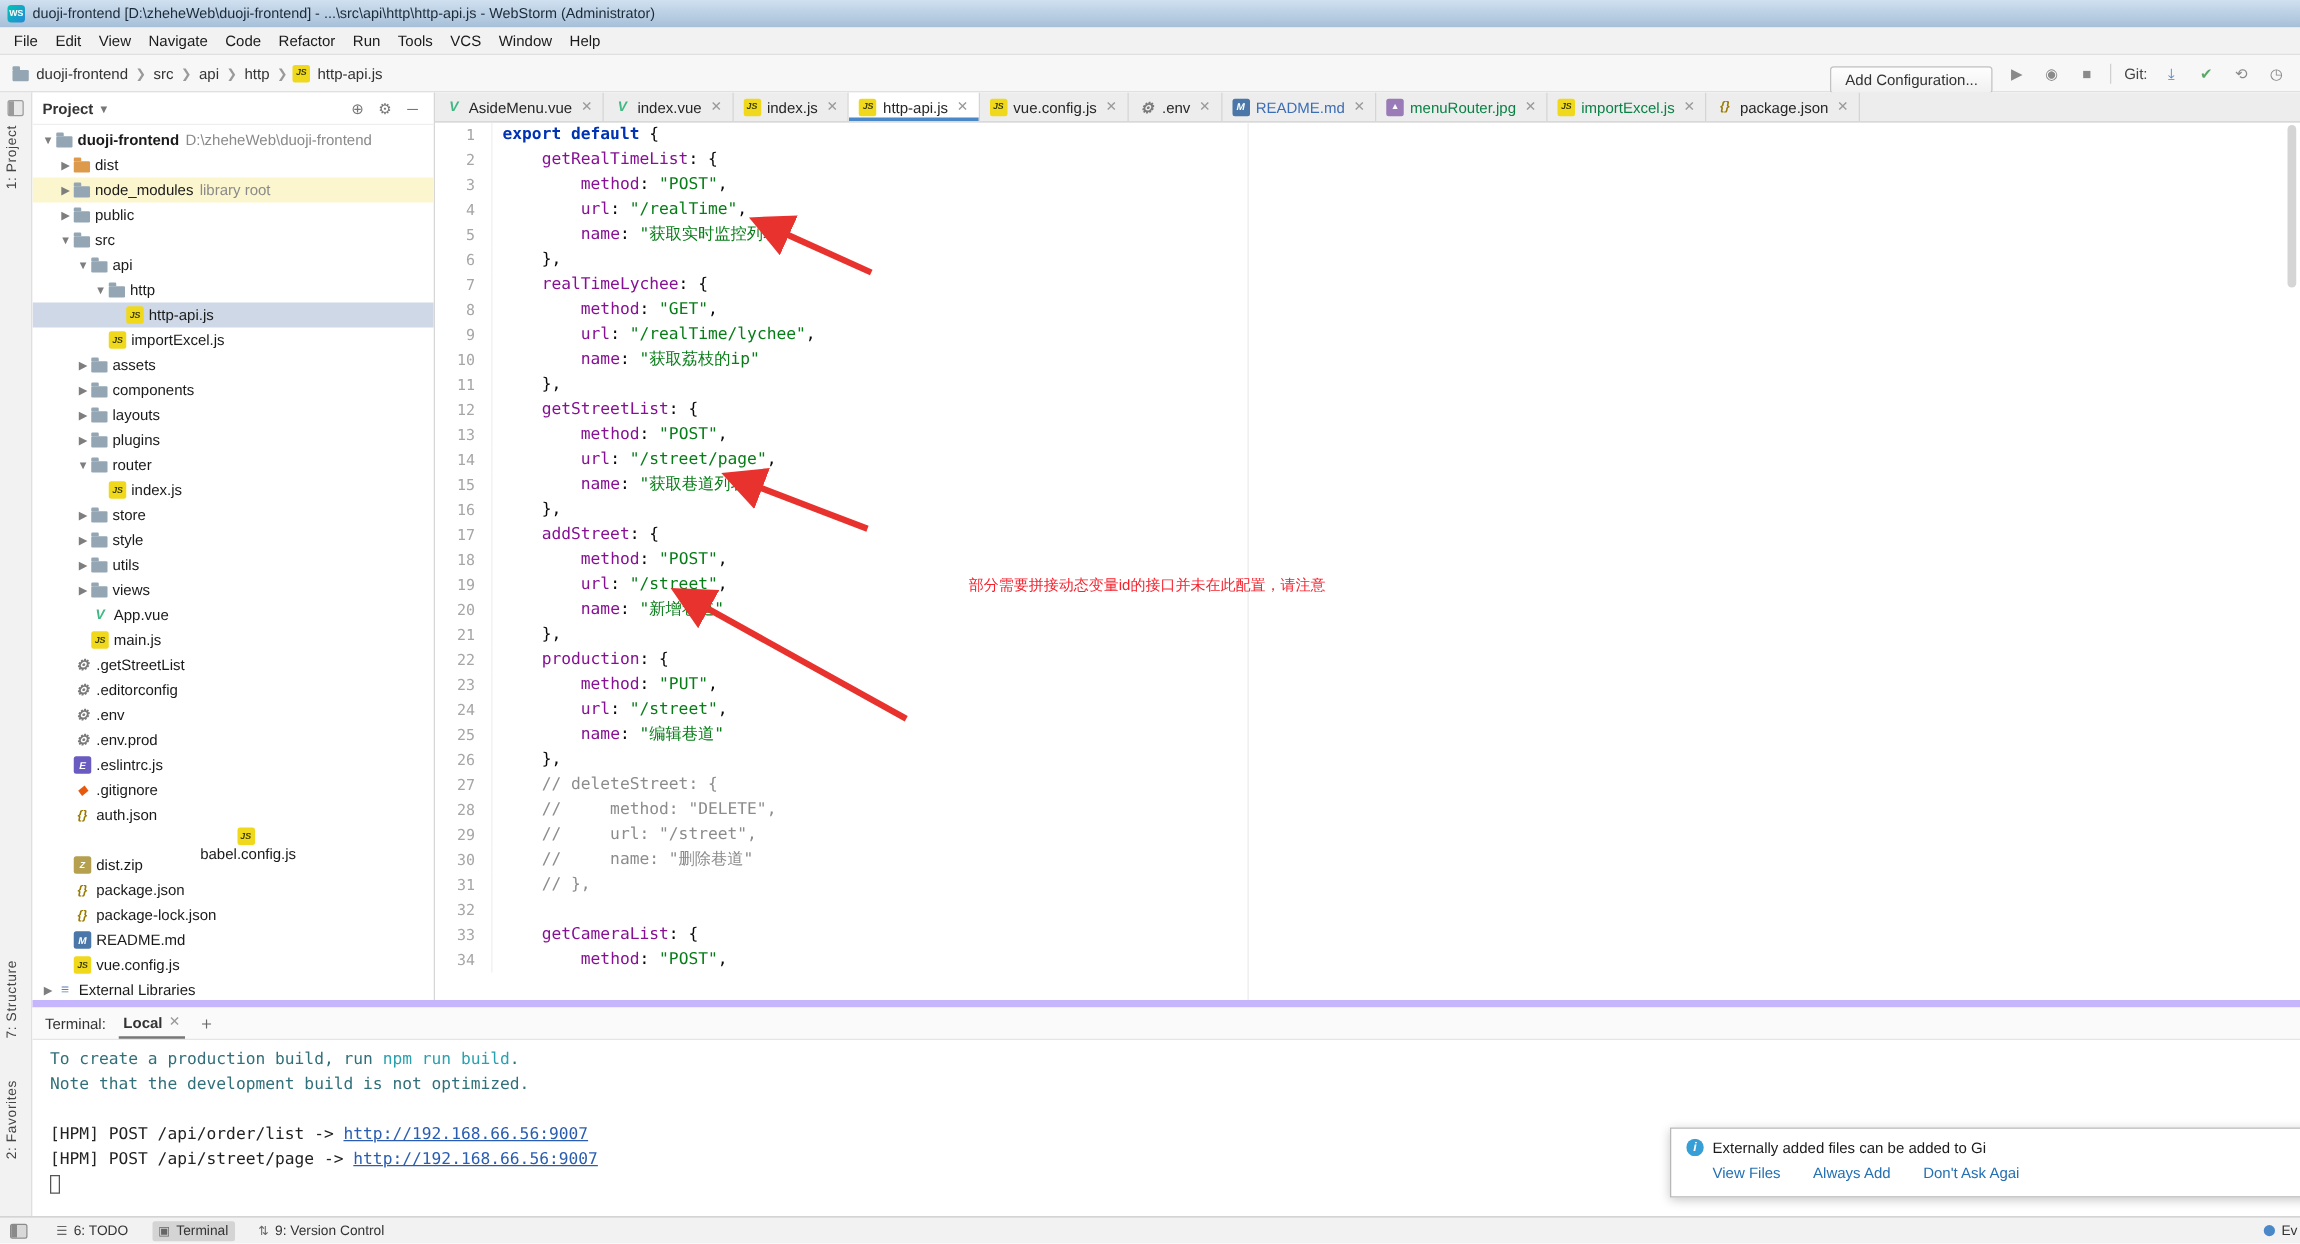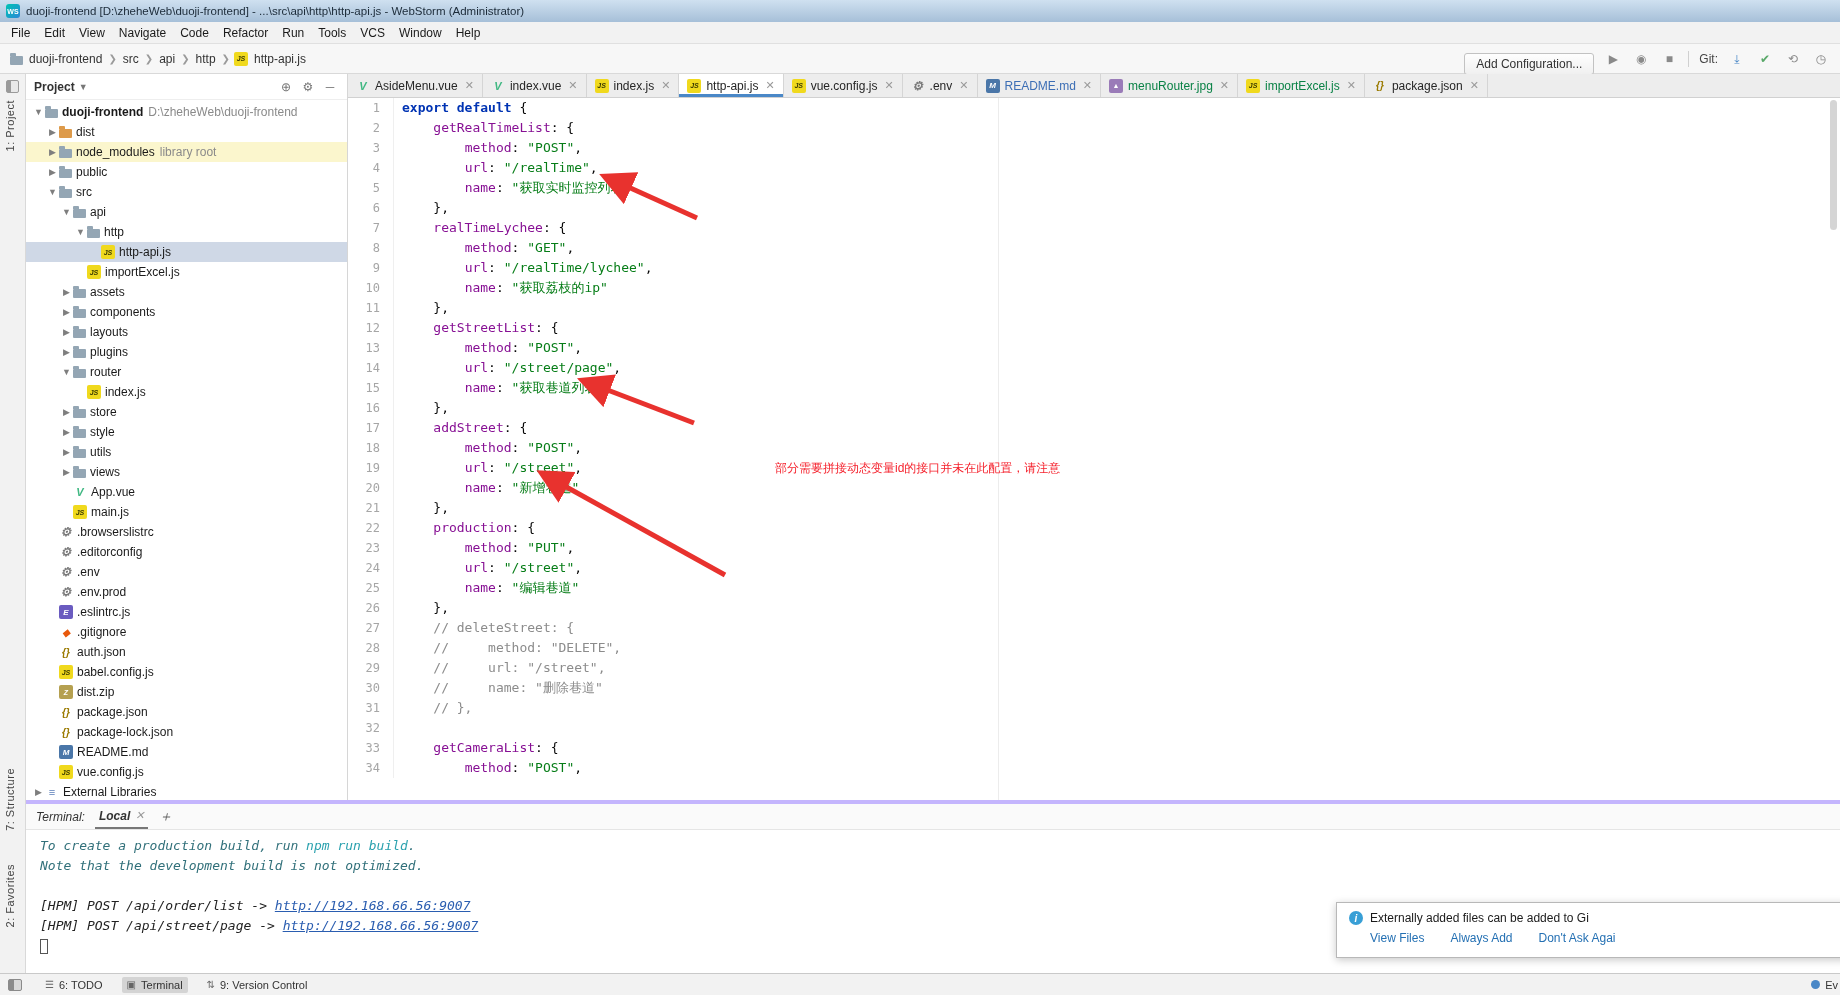--- a/index.html
+++ b/index.html
@@ -104,21 +104,21 @@
                 background:#d5d5d5; }
 
   
   .note-red { position:absolute; left:775px; top:460px; z-index:41; color:#f5222d;
               font-size:12px; font-weight:500; white-space:nowrap; }
   .arrows { position:absolute; left:0; top:0; width:1840px; height:995px; z-index:40;
             pointer-events:none; }
 
   
   .terminal { position:absolute; left:26px; top:800px; right:0; height:173px; background:#fff;
-              border-top:4px solid #c4b5fd;font-style:italic; }
+              border-top:6px solid #c4b5fd; }
   .term-head { height:26px; display:flex; align-items:center; gap:10px; padding:0 10px;
                border-bottom:1px solid #e5e5e5; background:#fafafa; }
   .term-label { color:#333; }
   .term-tab { display:flex; align-items:center; gap:5px; font-weight:bold; color:#333;
               padding:4px 4px; border-bottom:2px solid #777; }
   .term-tab .x { color:#9a9a9a; font-weight:normal; font-size:11px; }
   .term-plus { color:#666; font-size:14px; }
   .term-body { padding:6px 0 0 14px; font-family:"DejaVu Sans Mono",monospace; font-size:13px; }
   .tl { height:20px; line-height:20px; white-space:pre; }
   .t-out { color:#31707a; }
@@ -322,21 +322,21 @@
         <span class="tlabel">App.vue</span>
       </div>
       <div class="trow" style="padding-left: 34px;">
         <span class="chev"></span>
         <i class="fic js">JS</i>
         <span class="tlabel">main.js</span>
       </div>
       <div class="trow" style="padding-left: 20px;">
         <span class="chev"></span>
         <i class="fic cfg">⚙</i>
-        <span class="tlabel">.browserslistrc</span>
+        <span class="tlabel">.getStreetList</span>
       </div>
       <div class="trow" style="padding-left: 20px;">
         <span class="chev"></span>
         <i class="fic cfg">⚙</i>
         <span class="tlabel">.editorconfig</span>
       </div>
       <div class="trow" style="padding-left: 20px;">
         <span class="chev"></span>
         <i class="fic cfg">⚙</i>
         <span class="tlabel">.env</span>
@@ -354,21 +354,21 @@
       <div class="trow" style="padding-left: 20px;">
         <span class="chev"></span>
         <i class="fic git">◆</i>
         <span class="tlabel">.gitignore</span>
       </div>
       <div class="trow" style="padding-left: 20px;">
         <span class="chev"></span>
         <i class="fic json">{}</i>
         <span class="tlabel">auth.json</span>
       </div>
-      <div class="trow" style="padding-left: 20px;">
+      <div class="trow" style="padding-left: 20px; flex-direction: column;">
         <span class="chev"></span>
         <i class="fic js">JS</i>
         <span class="tlabel">babel.config.js</span>
       </div>
       <div class="trow" style="padding-left: 20px;">
         <span class="chev"></span>
         <i class="fic zip">Z</i>
         <span class="tlabel">dist.zip</span>
       </div>
       <div class="trow" style="padding-left: 20px;">

